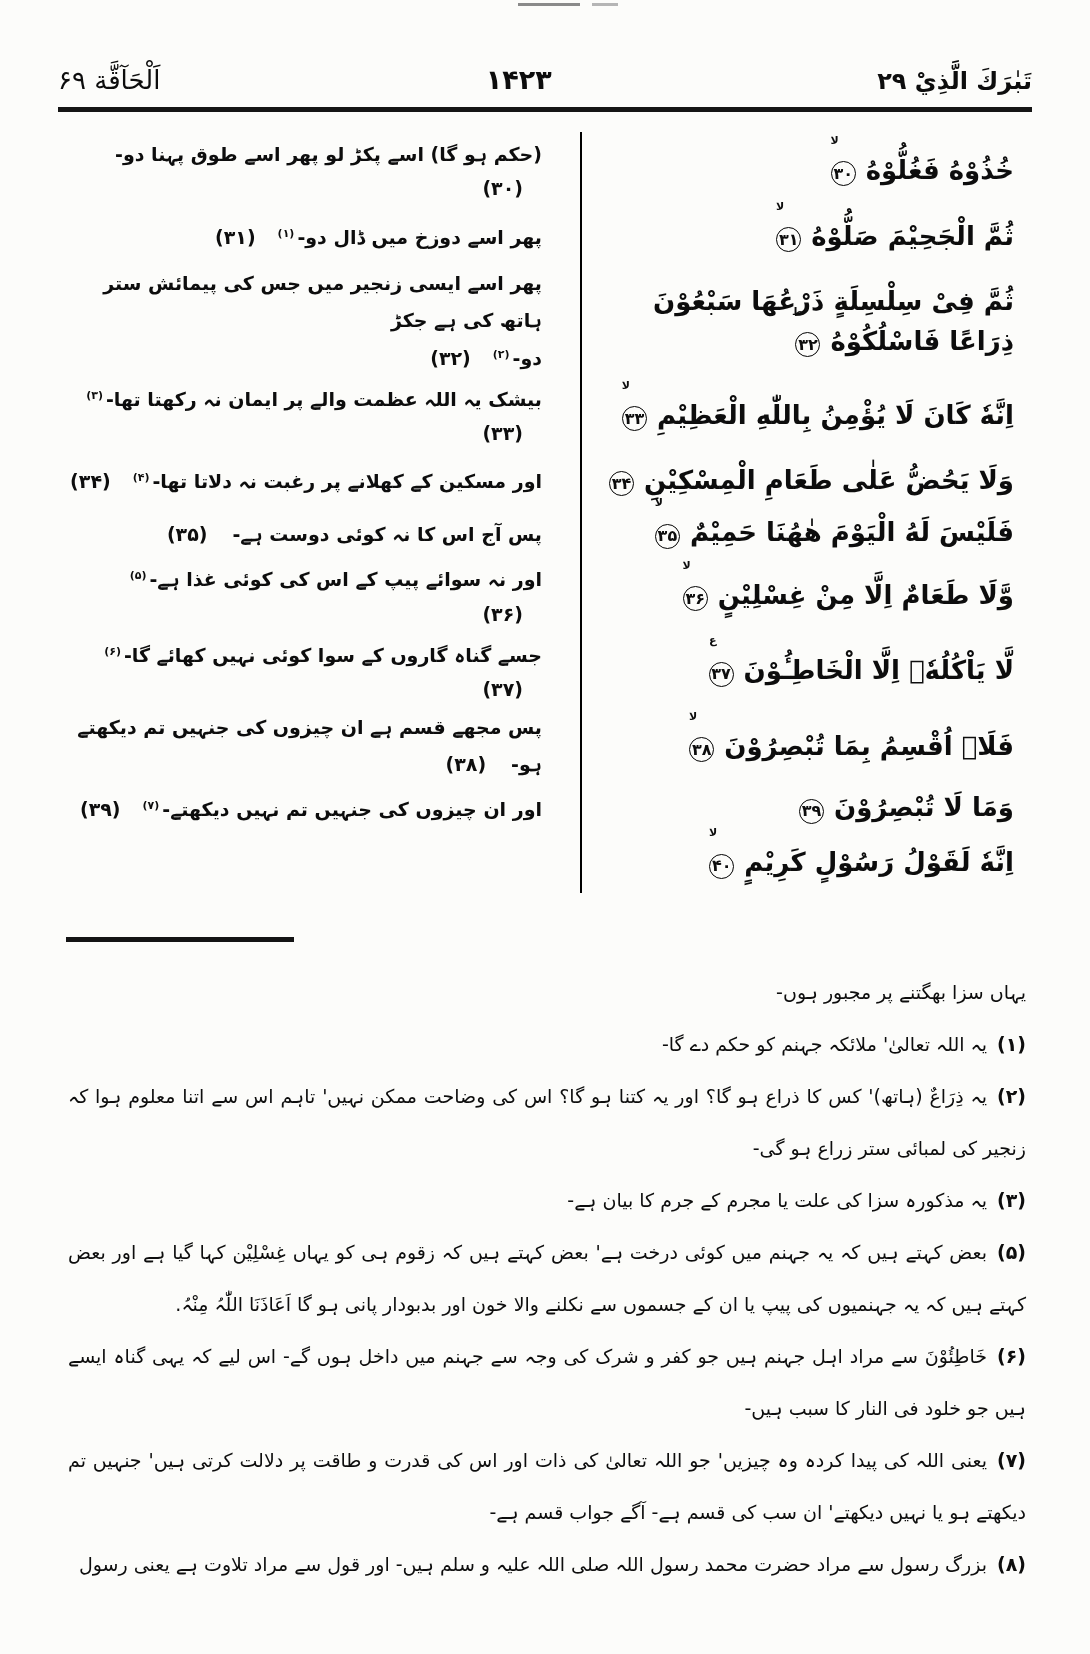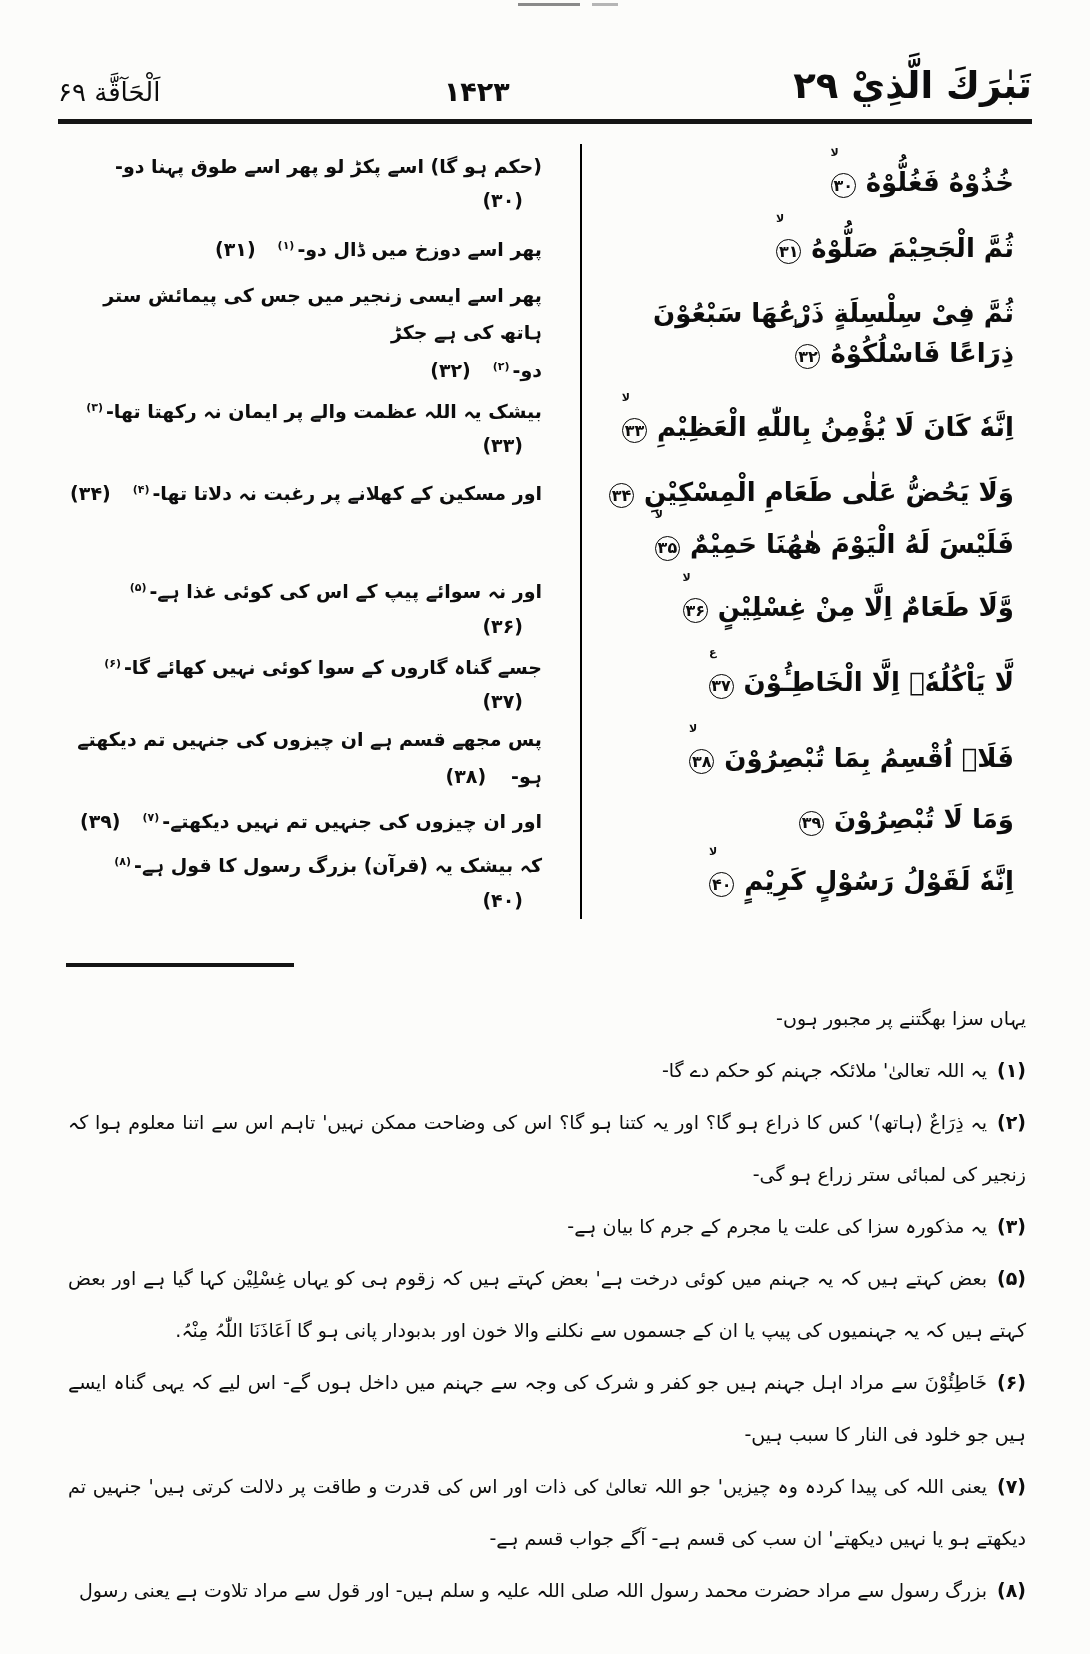--- a/index.html
+++ b/index.html
@@ -14,21 +14,21 @@
   }
   .scan-mark { position:absolute; top:3px; left:518px; width:62px; height:3px; background:#8a8a8a; }
   .scan-mark2 { position:absolute; top:3px; left:592px; width:26px; height:3px; background:#b5b5b5; }
 
   
   .header {
     margin:64px 58px 0 58px;
     display:flex; direction:rtl;
     justify-content:space-between; align-items:flex-end;
   }
-  .h-juz   { font-size:37px; font-weight:bold;text-align:right; }
+  .h-juz   { font-size:24px; font-weight:bold;text-align:right; }
   .h-page  { font-size:27px; font-weight:bold; letter-spacing:2px; }
   .h-surah { font-size:26px; font-weight:normal; }
   .header-rule { margin:12px 58px 0 58px; height:5px; background:#151515; }
 
   
   .verses { margin:20px 58px 0 58px; direction:rtl; }
   .vrow { display:flex; direction:rtl; }
   
   .acell {
     width:452px; flex:0 0 452px;
@@ -159,20 +159,24 @@
 
     </div>
   </div>
 
   <div class="vrow">
     <div class="acell">
       <span class="atext">
         <span class="atext-str">فَلَیْسَ لَهُ الْیَوْمَ هٰهُنَا حَمِیْمٌ</span><span class="vmark"><span class="vwaqf">لا</span><span class="vcirc">۳۵</span></span>
       </span>
     </div>
+    <div class="ucell">
+      <div class="uline uline1"><span class="u-t">پس آج اس کا نہ کوئی دوست ہے-</span><sup class="u-fn fnref"></sup><span class="u-v">(۳۵)</span></div>
+
+    </div>
   </div>
 
   <div class="vrow">
     <div class="acell">
       <span class="atext">
         <span class="atext-str">وَّلَا طَعَامٌ اِلَّا مِنْ غِسْلِیْنٍ</span><span class="vmark"><span class="vwaqf">لا</span><span class="vcirc">۳۶</span></span>
       </span>
     </div>
     <div class="ucell">
       <div class="uline uline1"><span class="u-t">اور نہ سوائے پیپ کے اس کی کوئی غذا ہے-</span><sup class="u-fn fnref">(۵)</sup><span class="u-v">(۳۶)</span></div>
@@ -214,24 +218,20 @@
       <div class="uline uline1"><span class="u-t">اور ان چیزوں کی جنہیں تم نہیں دیکھتے-</span><sup class="u-fn fnref">(۷)</sup><span class="u-v">(۳۹)</span></div>
 
     </div>
   </div>
 
   <div class="vrow">
     <div class="acell">
       <span class="atext">
         <span class="atext-str">اِنَّهٗ لَقَوْلُ رَسُوْلٍ كَرِیْمٍ</span><span class="vmark"><span class="vwaqf">لا</span><span class="vcirc">۴۰</span></span>
       </span>
-    </div>
-    <div class="ucell">
-      <div class="uline uline1"><span class="u-t">کہ بیشک یہ (قرآن) بزرگ رسول کا قول ہے-</span><sup class="u-fn fnref">(۸)</sup><span class="u-v">(۴۰)</span></div>
-
     </div>
   </div>
 </div>
 
 <div class="footsep">
   <div class="footsep-line"></div>
 </div>
 
 <div class="footnotes">
   <div class="fn-intro">یہاں سزا بھگتنے پر مجبور ہوں-</div>

